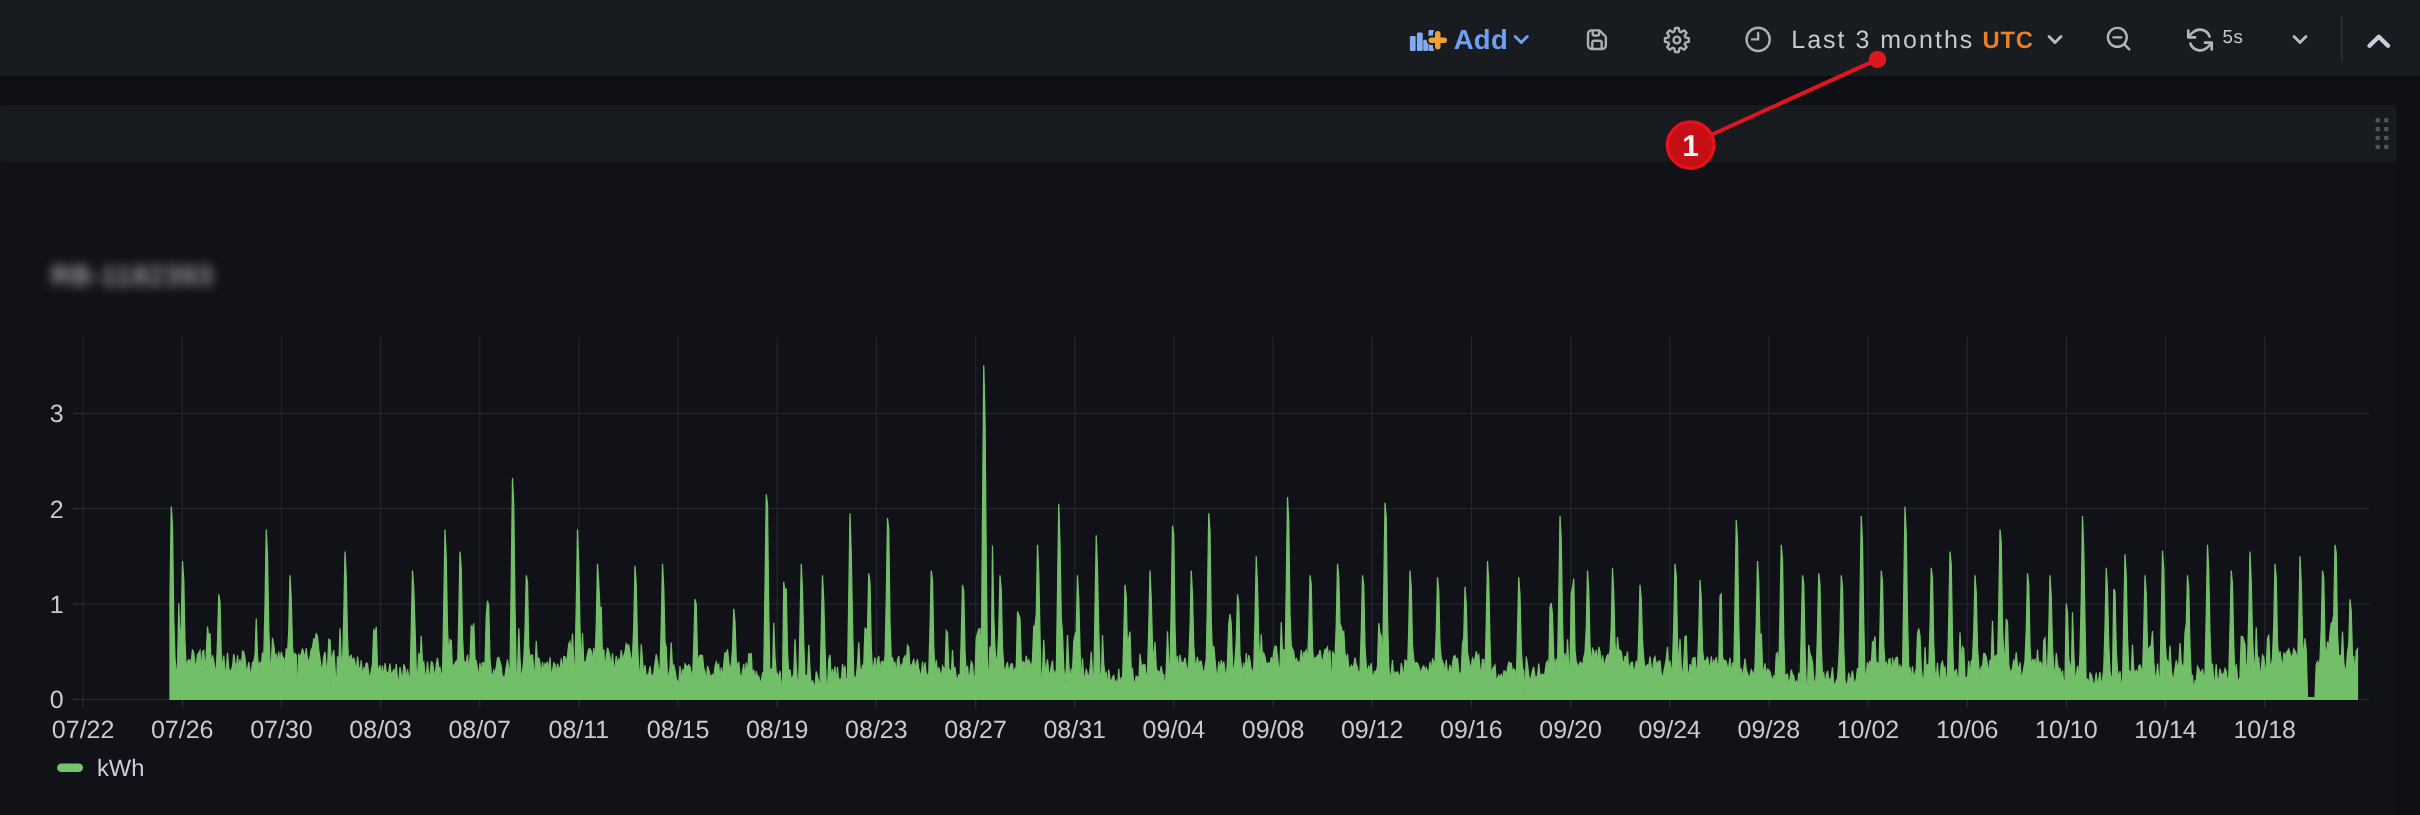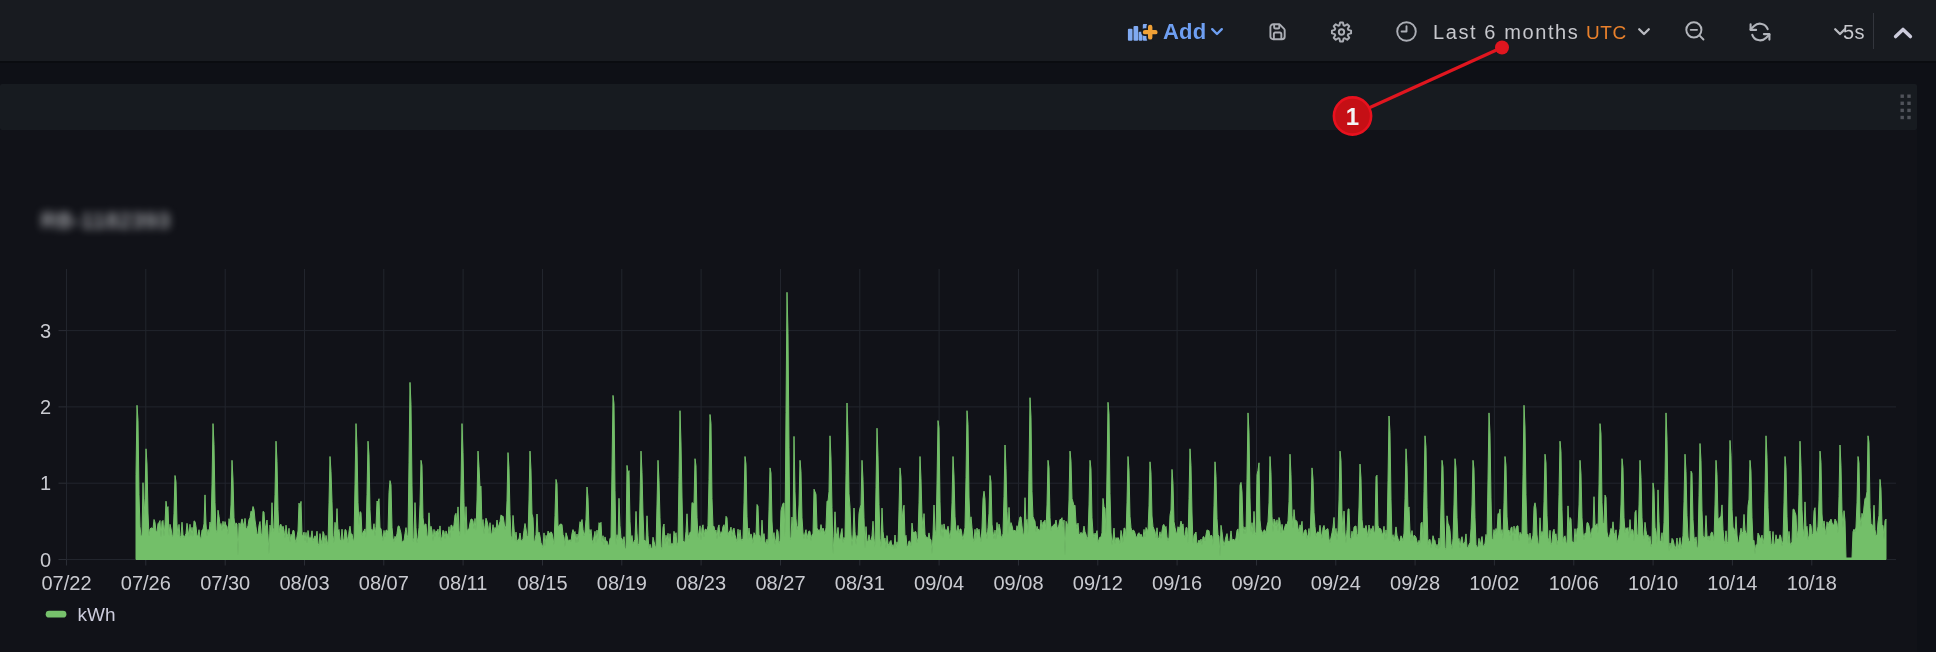--- a/index.html
+++ b/index.html
@@ -143,38 +143,38 @@
 <svg class="abs" style="left:1330px;top:19.5px" width="23" height="24" viewBox="0 0 24 24" fill="none" stroke="#abaeb5" stroke-width="2" stroke-linejoin="round">
   <path d="M9.85 4.97L10.51 2.01L13.49 2.01L14.15 4.97L15.45 5.51L18.01 3.88L20.12 5.99L18.49 8.55L19.03 9.85L21.99 10.51L21.99 13.49L19.03 14.15L18.49 15.45L20.12 18.01L18.01 20.12L15.45 18.49L14.15 19.03L13.49 21.99L10.51 21.99L9.85 19.03L8.55 18.49L5.99 20.12L3.88 18.01L5.51 15.45L4.97 14.15L2.01 13.49L2.01 10.51L4.97 9.85L5.51 8.55L3.88 5.99L5.99 3.88L8.55 5.51Z"></path>
   <circle cx="12" cy="12" r="2.8"></circle>
 </svg>
 
 <svg class="abs" style="left:1395px;top:20px" width="23" height="23" viewBox="0 0 24 24" fill="none" stroke="#abaeb5" stroke-width="2" stroke-linecap="round" stroke-linejoin="round">
   <circle cx="12" cy="12" r="9.7"></circle>
   <path d="M12 6.6V12H6.9"></path>
 </svg>
 
-<div class="tbtext" id="l3m" style="left:1433px;top:21px">Last 6 months</div>
-<div class="tbtext" style="left:1586px;top:22px;color:#e8802b;font-size:19px;font-weight:400;letter-spacing:.6px">UTC</div>
+<div class="tbtext" id="l3m" style="left:1433px;top:21px">Last 3 months</div>
+<div class="tbtext" style="left:1586px;top:22px;color:#e8802b;font-size:19px;font-weight:700;letter-spacing:.6px">UTC</div>
 <svg class="abs" style="left:1638px;top:28px" width="12" height="8" viewBox="0 0 12 8">
   <path d="M1.2 1.2 6 6 10.8 1.2" fill="none" stroke="#b9bbc1" stroke-width="2.3" stroke-linecap="round" stroke-linejoin="round"></path>
 </svg>
 
 <svg class="abs" style="left:1684px;top:20px" width="23" height="23" viewBox="0 0 24 24" fill="none" stroke="#b2b5bb" stroke-width="2" stroke-linecap="round">
   <circle cx="10.3" cy="10.3" r="7.9"></circle>
   <path d="M7 10.3h6.6M16.1 16.1 20.3 20.3"></path>
 </svg>
 
 <svg class="abs" style="left:1748px;top:19.5px" width="24" height="24" viewBox="0 0 24 24" fill="none" stroke="#b2b5bb" stroke-width="2.1" stroke-linecap="round" stroke-linejoin="round">
   <polyline points="2.6 4.4 2.6 9.9 8.1 9.9"></polyline>
   <polyline points="21.4 19.6 21.4 14.1 15.9 14.1"></polyline>
   <path d="M19.7 9.2A8.25 8.25 0 0 0 6.1 6.1L2.6 9.3M21.4 14.7l-3.5 3.2A8.25 8.25 0 0 1 4.3 14.8"></path>
 </svg>
 
-<div class="tbtext" style="left:1843px;top:21px;font-size:20px">5s</div>
+<div class="tbtext" style="left:1778px;top:21px;font-size:15px">5s</div>
 <svg class="abs" style="left:1834px;top:28px" width="12" height="8" viewBox="0 0 12 8">
   <path d="M1.2 1.2 6 6 10.8 1.2" fill="none" stroke="#b9bbc1" stroke-width="2.3" stroke-linecap="round" stroke-linejoin="round"></path>
 </svg>
 <div class="abs" style="left:1872.5px;top:13px;width:1px;height:36px;background:#33363d"></div>
 <svg class="abs" style="left:1893px;top:27px" width="20" height="12" viewBox="0 0 20 12">
   <path d="M2.6 9.6 10 2.4 17.4 9.6" fill="none" stroke="#ccccdc" stroke-width="3.5" stroke-linecap="round" stroke-linejoin="round"></path>
 </svg>
 
 <svg class="abs" style="left:1897px;top:92px" width="16" height="30" viewBox="0 0 16 30">
   <g fill="#50535a">

